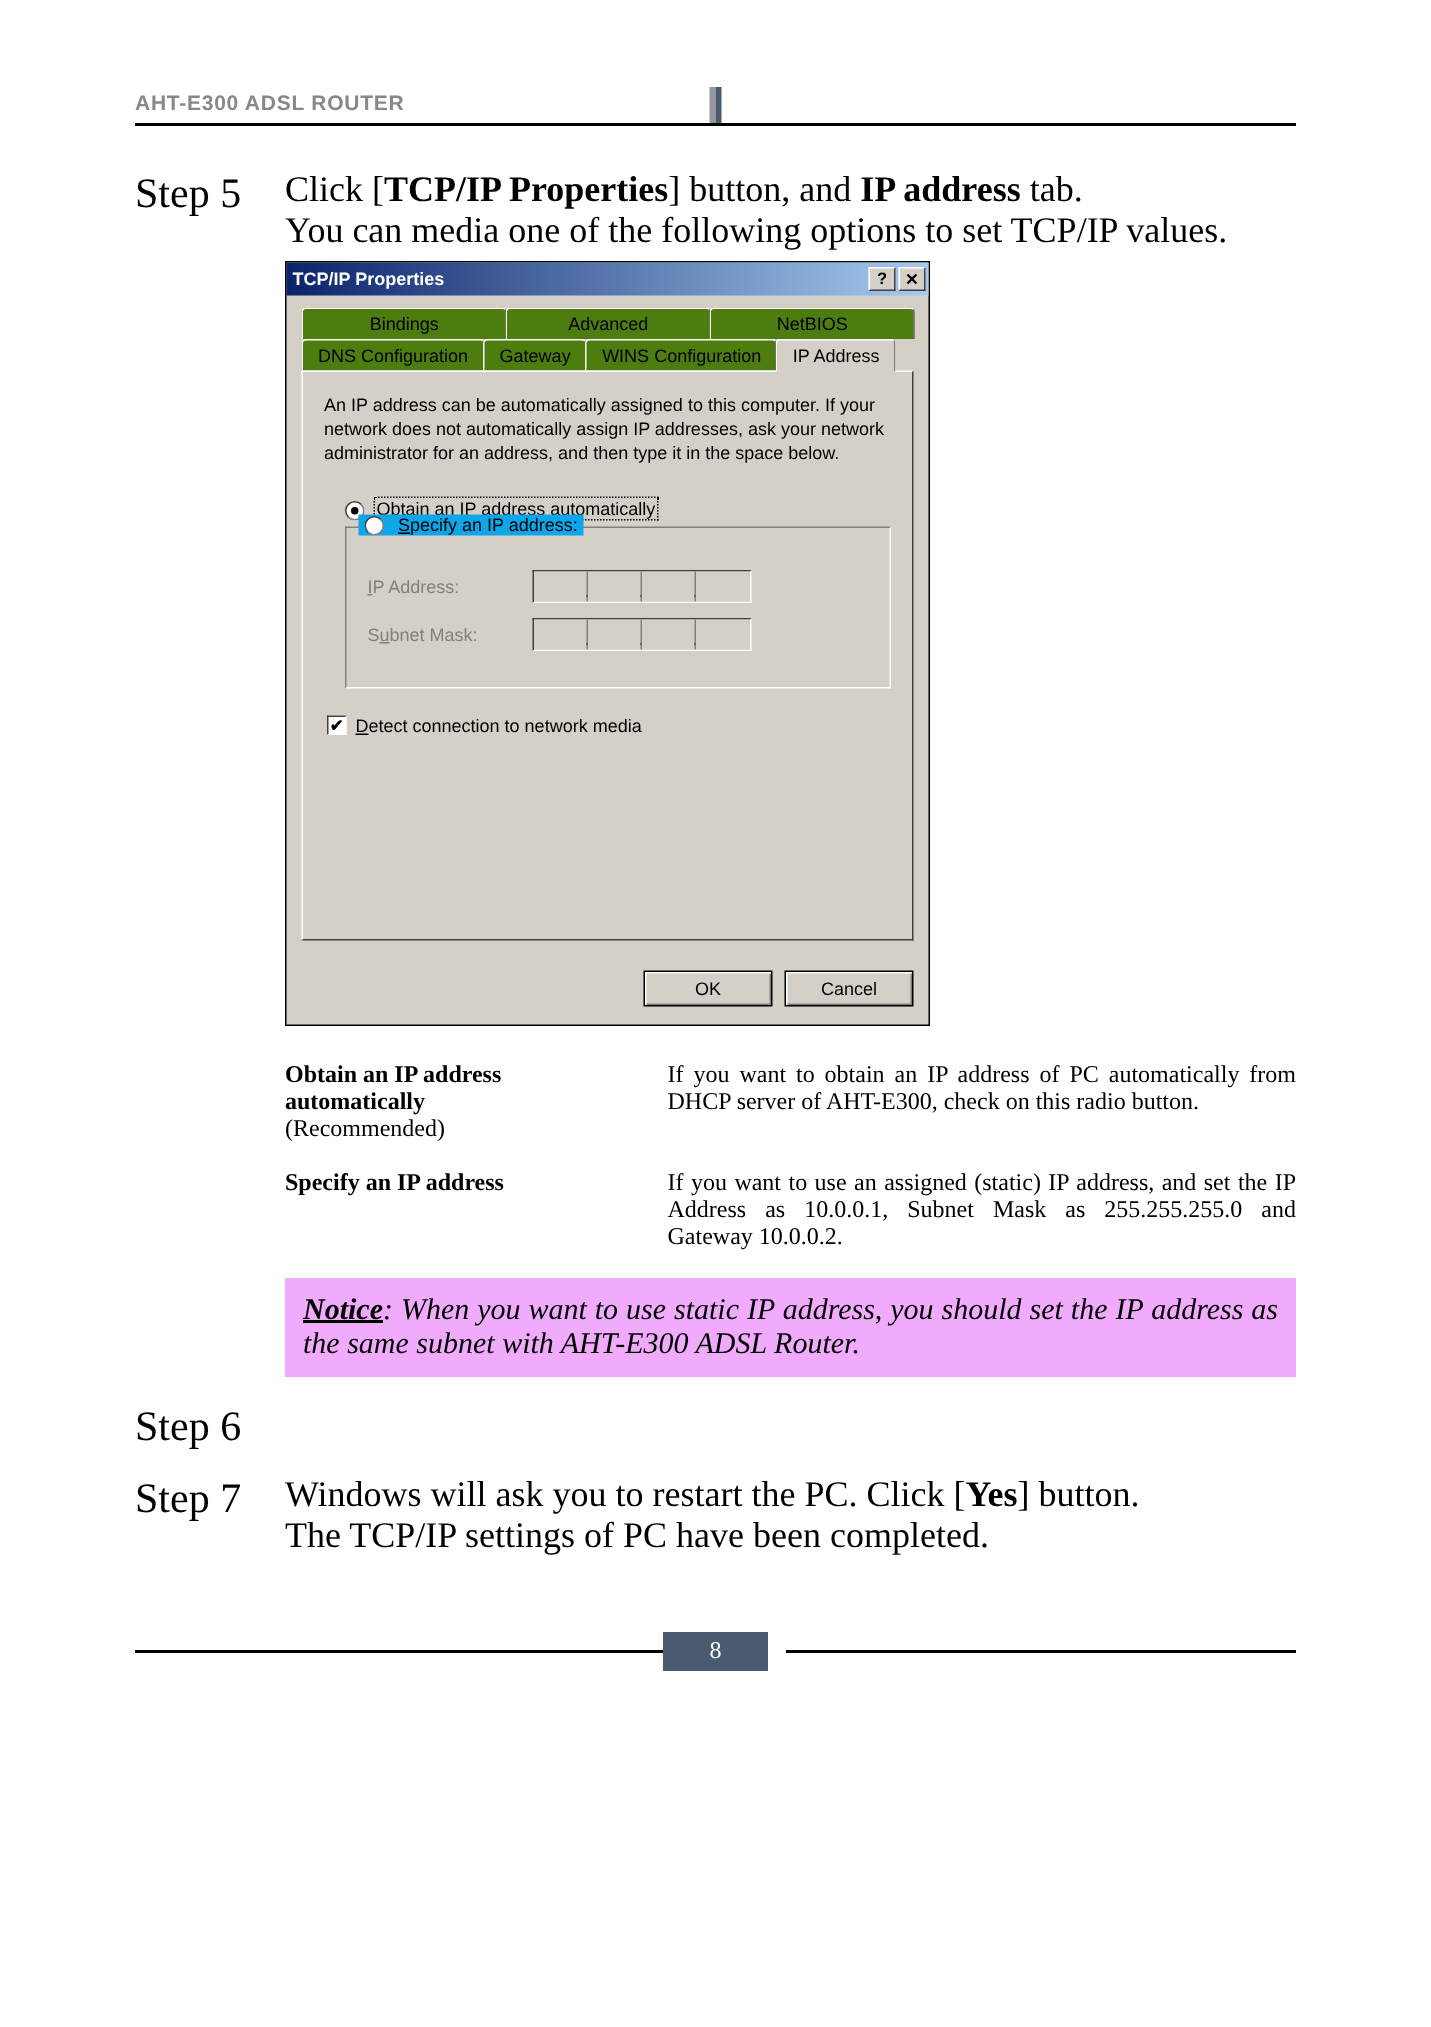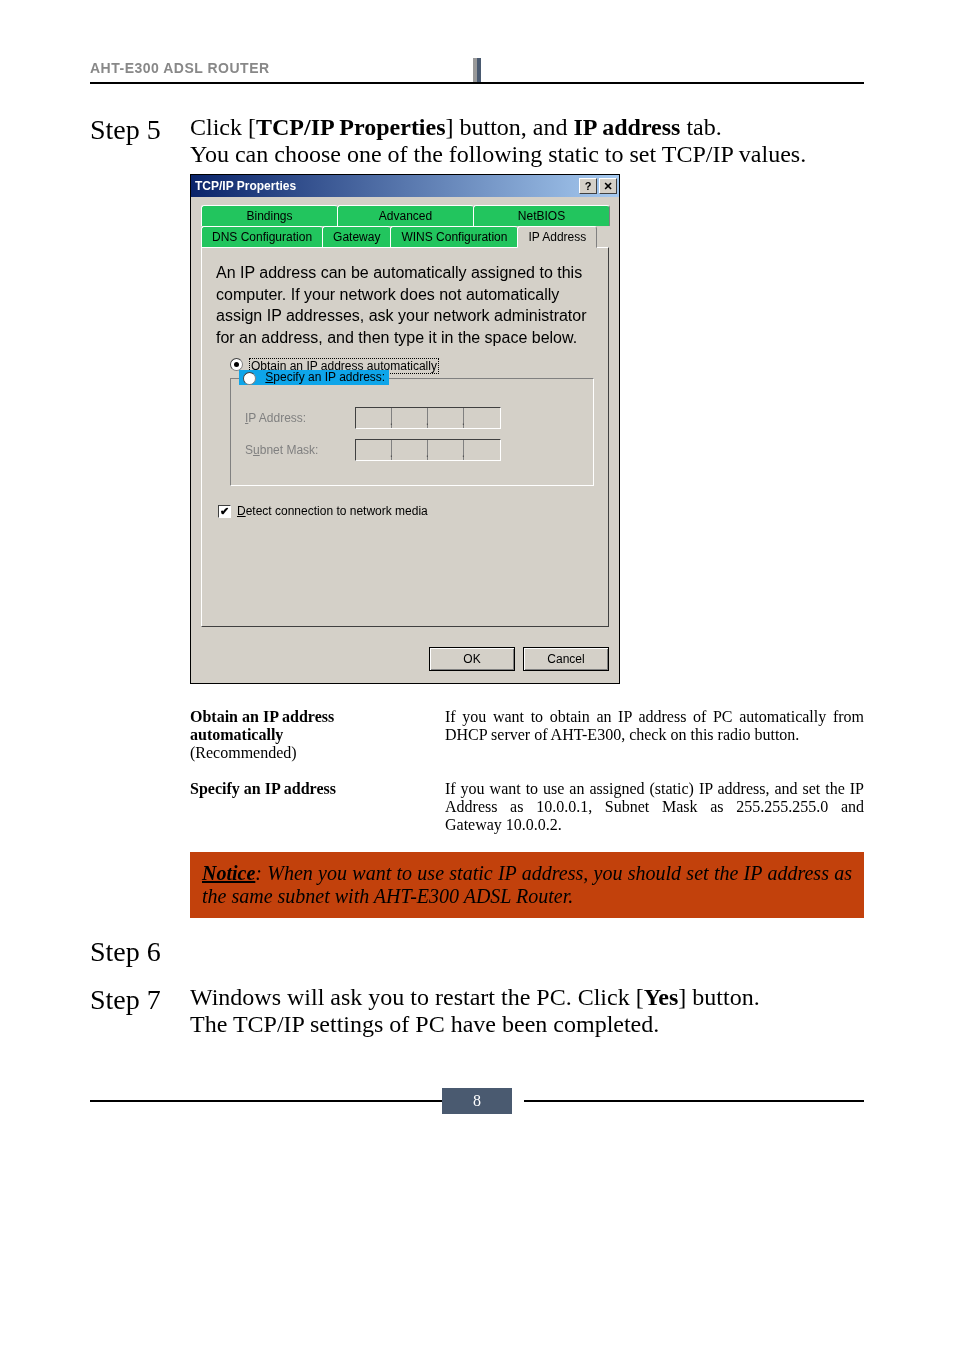--- a/index.html
+++ b/index.html
@@ -71,21 +71,21 @@
     margin-left:2px;
     display:flex; align-items:center; justify-content:center;
     font-weight:bold; color:#000; font-size:11px;
   }
   .dialog-body { padding: 8px 10px 10px 10px; }
 
   .tabs-row { display:flex; }
   .tab {
     border:1px solid #808080;
     border-bottom:none;
-    background:#22c55e;
+    background:#4d7c0f;
     padding:3px 10px;
     border-radius:3px 3px 0 0;
     margin-right:-1px;
     position:relative;
     border-top-color:#fff;
     border-left-color:#fff;
   }
   .tab.active {
     background:#d4d0c8;
     z-index:2;
@@ -97,23 +97,23 @@
 
   .tab-panel {
     border:1px solid #fff;
     border-right-color:#404040;
     border-bottom-color:#404040;
     padding: 14px 14px 18px 14px;
     background:#d4d0c8;
     min-height: 380px;
     position:relative;
   }
-  .desc-text { font-size:16px; line-height:1.35; margin-bottom: 10px; }
-
-  .radio-row { display:flex; align-items:flex-start; margin:4px 0 4px 14px; }
+  .desc-text { font-size:12px; line-height:1.35; margin-bottom: 20px; }
+
+  .radio-row { display:flex; align-items:flex-end; margin:4px 0 4px 14px; }
   .radio {
     width:13px; height:13px; border-radius:50%;
     border:1px solid #808080;
     border-top-color:#404040; border-left-color:#404040;
     background:#fff;
     margin-right:6px;
     display:flex; align-items:center; justify-content:center;
   }
   .radio .dot { width:5px; height:5px; border-radius:50%; background:#000; }
   .radio-label { font-size:12px; }
@@ -178,21 +178,21 @@
     font-size:12px;
   }
 
   
   .desc-block { margin-left:100px; margin-bottom: 18px; display:flex; font-size:16px; }
   .desc-left { width:255px; flex-shrink:0; }
   .desc-right { flex:1; text-align:justify; }
 
   .notice-box {
     margin-left:100px;
-    background:#c2410c;
+    background:#f0abfc;
     padding:10px 12px;
     font-style:italic;
     font-size:20px;
     margin-bottom:18px;
     text-align:justify;
   }
   .notice-label { font-weight:bold; text-decoration:underline; font-style:italic; }
 
   .page-footer {
     margin-top: 50px;
@@ -223,21 +223,21 @@
 
 <div class="header-bar">
   <span>AHT-E300 ADSL ROUTER</span>
   <div class="header-ornament"></div>
 </div>
 
 <div class="step-row">
   <div class="step-label">Step 5</div>
   <div class="step-body">
     <span>Click [</span><b>TCP/IP Properties</b><span>] button, and </span><b>IP address</b><span> tab.</span><br>
-    <span>You can choose one of the following static to set TCP/IP values.</span>
+    <span>You can media one of the following options to set TCP/IP values.</span>
   </div>
 </div>
 
 <div class="dialog-wrap">
   <div class="dialog">
     <div class="titlebar">
       <span class="titlebar-text">TCP/IP Properties</span>
       <div class="titlebar-btn">
           <span>?</span>
         </div>

